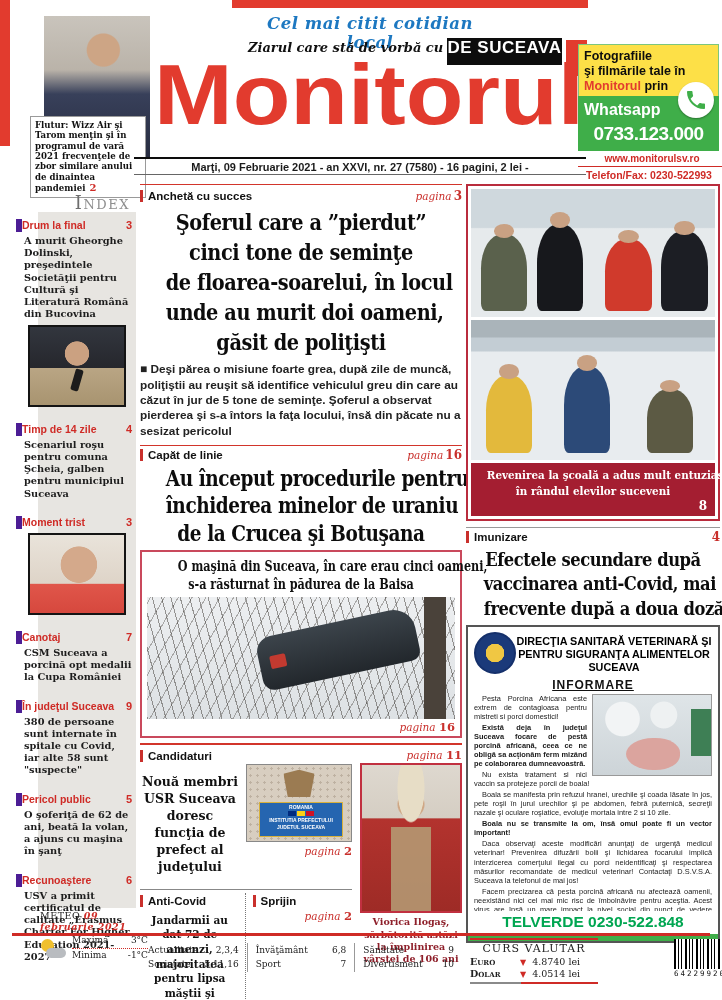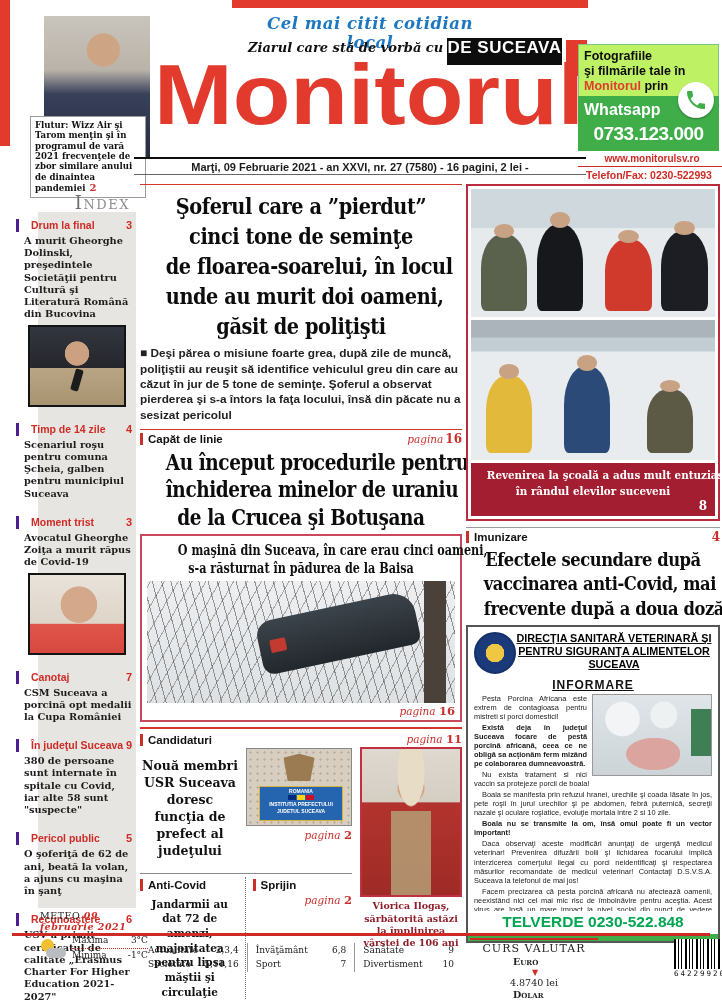--- a/index.html
+++ b/index.html
@@ -21,21 +21,21 @@
   .photo{position:relative;overflow:hidden;background:#d8d8d8;}
   .ph-flutur{position:absolute;left:44px;top:16px;width:106px;height:142px;
     background:
       radial-gradient(circle at 56% 24%, #cda585 0 13%, rgba(0,0,0,0) 14%),
       linear-gradient(180deg,#c9c4bc 0%,#bab3a9 38%,#38405a 55%,#272c40 100%);}
   .flutur-teaser{position:absolute;left:30px;top:116px;width:106px;background:#fff;
     border:1px solid #9a9a9a;padding:3px 4px;font:700 8.6px/1.2 "DejaVu Serif",serif;color:#101010;}
   .flutur-teaser .pgnum{color:#cf2b26;font-size:10px;margin-left:4px;}
 
   .wa-box{position:absolute;left:578px;top:44px;width:141px;}
-  .wa-top{border:1px solid #7cc67e;border-bottom:none;background:#bef264;padding:4px 5px 3px;
+  .wa-top{border:1px solid #7cc67e;border-bottom:none;background:#fde047;padding:4px 5px 3px;
     font:700 12.5px/1.18 "Liberation Sans",sans-serif;color:#0d0d0d;}
   .wa-brand{color:#e23b2e;}
   .wa-green{background:#3fae49;padding:5px 6px 6px;position:relative;}
   .wa-app{color:#fff;font:700 16px "Liberation Sans",sans-serif;}
   .wa-icon{position:absolute;right:5px;top:-14px;width:36px;height:36px;background:#fff;border-radius:50%;
     box-shadow:0 1px 2px rgba(0,0,0,.35);display:flex;align-items:center;justify-content:center;}
   .wa-phone{color:#fff;font:700 19px "Liberation Sans",sans-serif;text-align:center;margin-top:4px;letter-spacing:-.5px;}
   .site-url{position:absolute;left:584px;top:153px;width:136px;text-align:center;
     color:#cf2b26;font:700 10px "Liberation Sans",sans-serif;}
   .fax-line{position:absolute;left:578px;top:166px;width:144px;border-top:1px solid #cf2b26;}
@@ -47,21 +47,21 @@
 
   
   .sidebar{position:absolute;left:12px;top:188px;width:124px;height:742px;}
   .sidebar::before{content:"";position:absolute;left:26px;top:24px;width:98px;height:696px;background:#e7e5e1;}
   .sb-inner{position:relative;}
   .index-head{text-align:right;color:#8f8f8f;font:13px "DejaVu Serif",serif;
     letter-spacing:1.5px;padding:4px 6px 6px 0;}
   .index-head::first-letter{font-size:18px;color:#6e6e6e;}
   .idx-item{margin:0 0 16px;padding-left:4px;}
   .idx-item:first-of-type{margin-top:8px;}
-  .idx-head{display:flex;align-items:baseline;border-left:3px solid #4c1d95;padding:0 4px 1px 12px;}
+  .idx-head{display:flex;align-items:baseline;border-left:6px solid #4c1d95;padding:0 4px 1px 0;}
   .idx-kicker{font:700 10.5px "Liberation Sans",sans-serif;color:#cf2b26;}
   .idx-page{margin-left:auto;font:700 11px "Liberation Sans",sans-serif;color:#cf2b26;}
   .idx-text{font:700 9.8px/1.25 "DejaVu Serif",serif;color:#1d1d1d;padding:3px 3px 0 8px;}
   .idx-photo{width:94px;height:78px;border:2px solid #141414;margin:4px 0 0 12px;}
   .ph-dolinski{background:
       radial-gradient(circle at 50% 34%, #cba181 0 17%, rgba(0,0,0,0) 18%),
       linear-gradient(180deg,#32363e 0%,#26272d 52%,#b9a584 53%,#a89470 100%);}
   .ph-dolinski::after{content:"";position:absolute;left:46%;top:54%;width:8%;height:28%;
       background:#1c1c1c;border-radius:2px;transform:rotate(16deg);}
   .ph-zoita{background:
@@ -156,21 +156,21 @@
   .g3{left:72%;background:#5c5a44;height:46%;}
   .school-cap{background:#a41e31;color:#fff;text-align:center;padding:5px 4px 2px;margin-top:3px;}
   .school-cap .hl-line{font:700 11.5px/1.35 "DejaVu Serif",serif;transform:scaleX(.9);}
   .school-pg{text-align:right;font:700 12px "DejaVu Serif",serif;color:#fff;padding:0 4px 1px;}
   .r-rule{border-top:1px solid #999;margin:6px 0 2px;}
   .imun-hl{font:700 19px/1.28 "DejaVu Serif",serif;color:#0c0c0c;margin:3px 0 5px;letter-spacing:-.5px;}
   .imun-hl .hl-line{transform:scaleX(.86);}
 
   .dsv-ad{border:2px solid #555;margin-top:5px;height:318px;display:flex;flex-direction:column;
       padding:5px 6px 0;box-sizing:border-box;overflow:hidden;}
-  .dsv-head{display:flex;align-items:flex-start;text-decoration:underline;}
+  .dsv-head{display:flex;align-items:flex-end;}
   .gov-logo{width:38px;height:38px;flex:0 0 38px;border-radius:50%;border:2px solid #15306b;
       background:radial-gradient(circle at 50% 50%, #f0c743 0 34%, #1b3a7a 35% 100%);}
   .dsv-title{flex:1;text-align:center;font:700 10.8px/1.2 "Liberation Sans",sans-serif;color:#000;}
   .dsv-inform{text-align:center;font:700 12px "Liberation Sans",sans-serif;letter-spacing:1px;margin:4px 0 2px;text-decoration:underline;}
   .dsv-body{flex:1 1 auto;overflow:hidden;font:7.4px/1.22 "Liberation Sans",sans-serif;color:#1a1a1a;text-align:justify;}
   .dsv-body p{margin:0 0 2px;text-indent:8px;}
   .dsv-body p.b{font-weight:700;}
   .ph-pig{float:right;width:118px;height:80px;margin:0 0 3px 5px;border:1px solid #999;background:
       radial-gradient(circle at 25% 30%, #f2f4f5 0 16%, rgba(0,0,0,0) 17%),
       radial-gradient(circle at 60% 25%, #eef1f2 0 14%, rgba(0,0,0,0) 15%),
@@ -183,21 +183,21 @@
   
   .footer{position:absolute;left:0;top:933px;width:722px;height:67px;}
   .foot-topline{position:absolute;left:12px;top:0;width:698px;height:3px;background:#cf2b26;}
   .sections{position:absolute;left:140px;top:10px;width:322px;display:flex;}
   .sec-group{flex:1 1 33%;padding:0 8px;font:9px/1.6 "DejaVu Serif",serif;color:#222;}
   .sec-group+.sec-group{border-left:1px solid #999;}
   .sec-row{display:flex;justify-content:space-between;}
   .curs{position:absolute;left:470px;top:5px;width:128px;}
   .curs-topline{border-top:2px solid #cf2b26;margin-bottom:2px;}
   .curs-title{text-align:center;font:11px "DejaVu Serif",serif;letter-spacing:1px;color:#222;}
-  .curs-row{display:flex;align-items:center;font:9.5px "DejaVu Serif",serif;color:#222;margin-top:1px;flex-direction:column;}
+  .curs-row{display:flex;align-items:center;font:9.5px "DejaVu Serif",serif;color:#222;margin-top:1px;}
   .curs-cur{width:42px;font-variant:small-caps;font-weight:700;}
   .curs-dir{color:#cf2b26;font-weight:700;font-size:8px;margin:0 6px 0 8px;}
   .curs-bottomline{margin-top:3px;height:2px;background:linear-gradient(90deg,#8a8a8a 0 40%,#cf2b26 40% 100%);}
   .barcode-wrap{position:absolute;left:633px;top:6px;width:88px;text-align:left;padding-left:41px;}
   .barcode-bars{height:30px;background:repeating-linear-gradient(90deg,#000 0 2px,#fff 2px 4px,#000 4px 5px,#fff 5px 7px,#000 7px 8px,#fff 8px 11px);}
   .barcode-num{font:7.5px "DejaVu Sans Mono",monospace;letter-spacing:2px;color:#111;}
 </style>
 </head>
 <body>
 
@@ -258,21 +258,20 @@
           <span class="idx-page">4</span>
         </div>
         <div class="idx-text">Scenariul roşu pentru comuna Şcheia, galben pentru municipiul Suceava</div>
       </div>
 
       <div class="idx-item">
         <div class="idx-head">
           <span class="idx-kicker">Moment trist</span>
           <span class="idx-page">3</span>
         </div>
-        <div class="idx-text">Avocatul Gheorghe Zoiţa a murit răpus de Covid-19</div>
         <div class="photo idx-photo ph-zoita"></div>
       </div>
 
       <div class="idx-item">
         <div class="idx-head">
           <span class="idx-kicker">Canotaj</span>
           <span class="idx-page">7</span>
         </div>
         <div class="idx-text">CSM Suceava a porcină opt medalii la Cupa României</div>
       </div>
@@ -317,20 +316,25 @@
               <span>-1°C</span>
             </div>
         </div>
       </div>
     </div>
   </aside>
 
   <main class="center">
 
     <section>
+      <div class="krow">
+        <span class="kbar"></span>
+        <span class="ktext">Anchetă cu succes</span>
+        <span class="kpage"><span>pagina</span><b>3</b></span>
+      </div>
       <h1 class="lead-hl">
         <div class="hl-line">Şoferul care a ”pierdut”</div>
         <div class="hl-line">cinci tone de seminţe</div>
         <div class="hl-line">de floarea-soarelui, în locul</div>
         <div class="hl-line">unde au murit doi oameni,</div>
         <div class="hl-line">găsit de poliţişti</div>
       </h1>
       <p class="deck">■ Deşi părea o misiune foarte grea, după zile de muncă, poliţiştii au reuşit să identifice vehiculul greu din care au căzut în jur de 5 tone de seminţe. Şoferul a observat pierderea şi s-a întors la faţa locului, însă din păcate nu a sesizat pericolul</p>
     </section>
 

